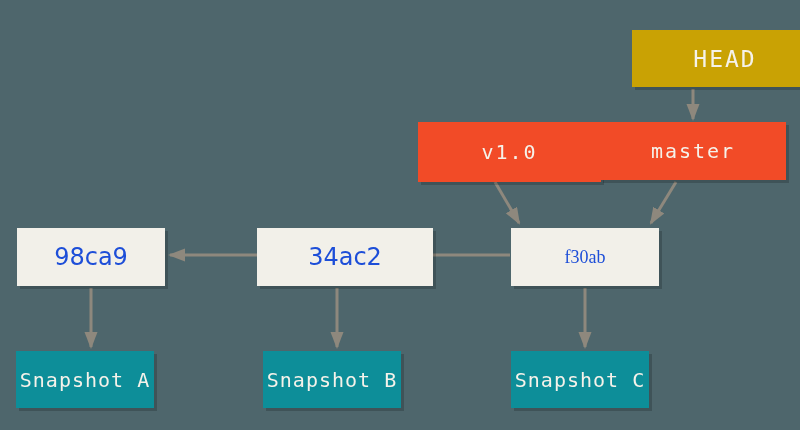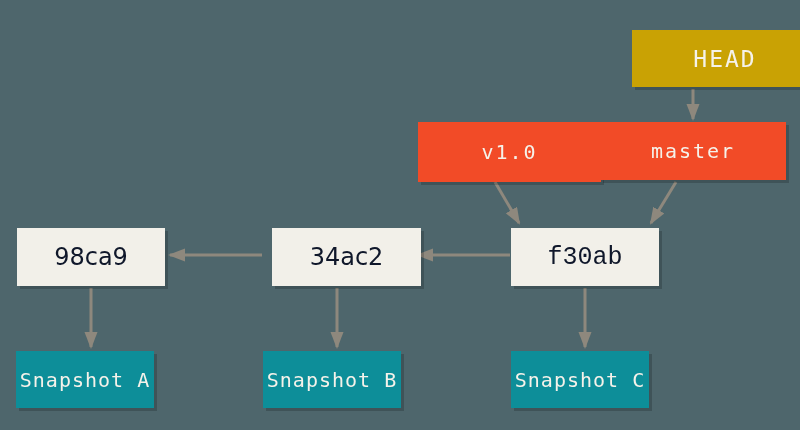--- a/index.html
+++ b/index.html
@@ -34,30 +34,30 @@
     background: #f24b27;
     color: #f5f2ea;
     font-size: 20px;
     letter-spacing: 2px;
   }
   .node.tag-v10    { left: 410px; top: 122px; width: 183px; height: 60px; margin-left: 8px; }
   .node.br-master  { left: 600px; top: 122px; width: 186px; height: 58px; text-align: center; }
   .node.commit {
     top: 228px; width: 148px; height: 58px;
     background: #f2f0e9;
-    color: #0f172a;
+    color: #1d4ed8;
     font-size: 24px;
     font-family: "DejaVu Sans", "Liberation Sans", sans-serif;
   }
   .node.c-98ca9 { left: 17px; }
-  .node.c-34ac2 { left: 272px; width: 149px; justify-content: center; }
+  .node.c-34ac2 { left: 257px; width: 176px; justify-content: center; }
   .node.c-f30ab {
     left: 511px;
-    font-family: Liberation Mono, monospace;
-    font-size: 25px;
+    font-family: Liberation Serif, serif;
+    font-size: 18px;
     text-align: center;
   }
   .node.snapshot {
     top: 351px; width: 138px; height: 57px;
     background: #0d8e99;
     color: #f5f2ea;
     font-size: 20px;
     letter-spacing: 1px;
   }
   .node.s-a { left: 16px; }

